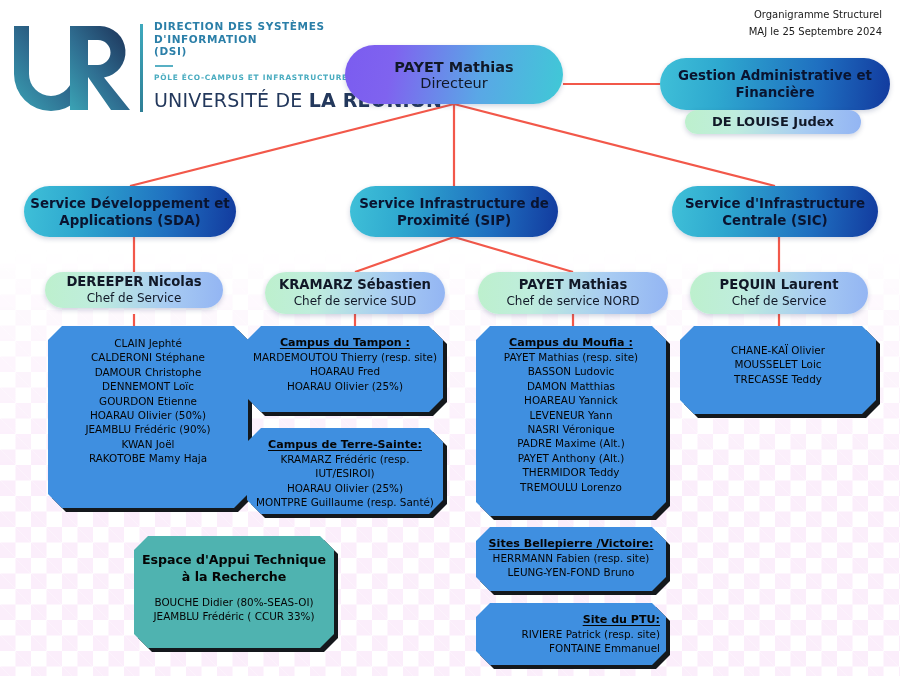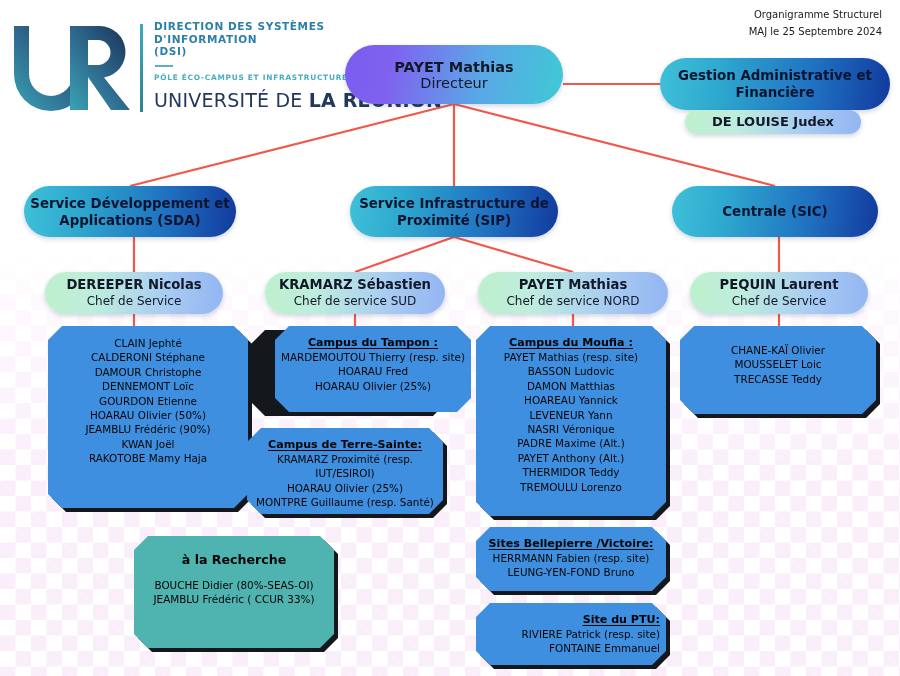--- a/index.html
+++ b/index.html
@@ -86,21 +86,21 @@
   #box-sda{left:24px;top:186px;width:212px;height:51px;}
   #box-sip{left:350px;top:186px;width:208px;height:51px;}
   #box-sic{left:672px;top:186px;width:206px;height:51px;}
 
   
   .person{
     background:linear-gradient(92deg,#bdf0cd 0%,#bfeddd 28%,#a8ccf2 68%,#93b5f3 100%);
   }
   #box-delouise{left:685px;top:110px;width:176px;height:24px;}
   #box-delouise .l1{font-size:13px;}
-  #box-dereeper{left:45px;top:272px;width:178px;height:42px;}
+  #box-dereeper{left:45px;top:272px;width:178px;height:36px;}
   #box-kramarz{left:265px;top:272px;width:180px;height:42px;}
   #box-payet-nord{left:478px;top:272px;width:190px;height:42px;}
   #box-pequin{left:690px;top:272px;width:178px;height:42px;}
 
   
   .card{
     position:absolute;box-sizing:border-box;
     background:#3f8fe0;
     color:#050505;
     -webkit-clip-path:polygon(14px 0,calc(100% - 14px) 0,100% 14px,100% calc(100% - 14px),calc(100% - 14px) 100%,14px 100%,0 calc(100% - 14px),0 14px);
@@ -118,21 +118,21 @@
     font-weight:bold;font-size:11.1px;line-height:15px;
     text-decoration:underline;text-underline-offset:2px;
   }
   .card .c-row{font-size:10.4px;line-height:14.4px;font-weight:500;}
   .card .c-head{font-weight:bold;font-size:12.6px;line-height:17px;}
   .card .c-gap{height:10px;}
   .card-inner{padding:9px 6px 9px 6px;}
 
   #card-sda{left:48px;top:326px;width:200px;height:182px;}
   #card-sda .card-inner{padding-top:10px;}
-  #card-tampon{left:247px;top:326px;width:196px;height:86px;margin-left:28px;}
+  #card-tampon{left:247px;top:326px;width:196px;height:86px;}
   #card-terre{left:247px;top:428px;width:196px;height:86px;}
   #card-moufia{left:476px;top:326px;width:190px;height:190px;}
   #card-bellepierre{left:476px;top:527px;width:190px;height:64px;}
   #card-ptu{left:476px;top:603px;width:190px;height:62px;text-align:right;}
   #card-sic{left:680px;top:326px;width:196px;height:88px;}
   #card-sic .card-inner{padding-top:17px;}
   #card-eatr{left:134px;top:536px;width:200px;height:112px;}
   #card-eatr .card-inner{padding-top:15px;}
 </style>
 </head>
@@ -212,20 +212,21 @@
 
   <div class="pill svc" id="box-sda">
     <div class="l1">Service Développement et</div>
     <div class="l2">Applications (SDA)</div>
   </div>
   <div class="pill svc" id="box-sip">
     <div class="l1">Service Infrastructure de</div>
     <div class="l2">Proximité (SIP)</div>
   </div>
   <div class="pill svc" id="box-sic">
+    <div class="l1">Service d'Infrastructure</div>
     <div class="l2">Centrale (SIC)</div>
   </div>
 
   <div class="pill person" id="box-dereeper">
     <div class="l1">DEREEPER Nicolas</div>
     <div class="l2">Chef de Service</div>
   </div>
   <div class="pill person" id="box-kramarz">
     <div class="l1">KRAMARZ Sébastien</div>
     <div class="l2">Chef de service SUD</div>
@@ -266,21 +267,21 @@
           <div class="c-row">HOARAU Olivier (25%)</div>
         </div>
     </div>
   </div>
 
   <div class="card-shadow" style="left:251px;top:432px;width:196px;height:86px;"></div>
   <div class="card" id="card-terre">
     <div class="card-inner">
       <div class="c-title">Campus de Terre-Sainte:</div>
       <div>
-          <div class="c-row">KRAMARZ Proximité (resp. IUT/ESIROI)</div>
+          <div class="c-row">KRAMARZ Frédéric (resp. IUT/ESIROI)</div>
           <div class="c-row">HOARAU Olivier (25%)</div>
           <div class="c-row">MONTPRE Guillaume (resp. Santé)</div>
         </div>
     </div>
   </div>
 
   <div class="card-shadow" style="left:480px;top:330px;width:190px;height:190px;"></div>
   <div class="card" id="card-moufia">
     <div class="card-inner">
       <div class="c-title">Campus du Moufia :</div>
@@ -328,20 +329,21 @@
           <div class="c-row">CHANE-KAÏ Olivier</div>
           <div class="c-row">MOUSSELET Loic</div>
           <div class="c-row">TRECASSE Teddy</div>
         </div>
     </div>
   </div>
 
   <div class="card-shadow" style="left:138px;top:540px;width:200px;height:112px;"></div>
   <div class="card teal" id="card-eatr">
     <div class="card-inner">
+      <div class="c-head">Espace d'Appui Technique</div>
       <div class="c-head">à la Recherche</div>
       <div class="c-gap"></div>
       <div>
           <div class="c-row">BOUCHE Didier (80%-SEAS-OI)</div>
           <div class="c-row">JEAMBLU Frédéric ( CCUR 33%)</div>
         </div>
     </div>
   </div>
 
 </div>

